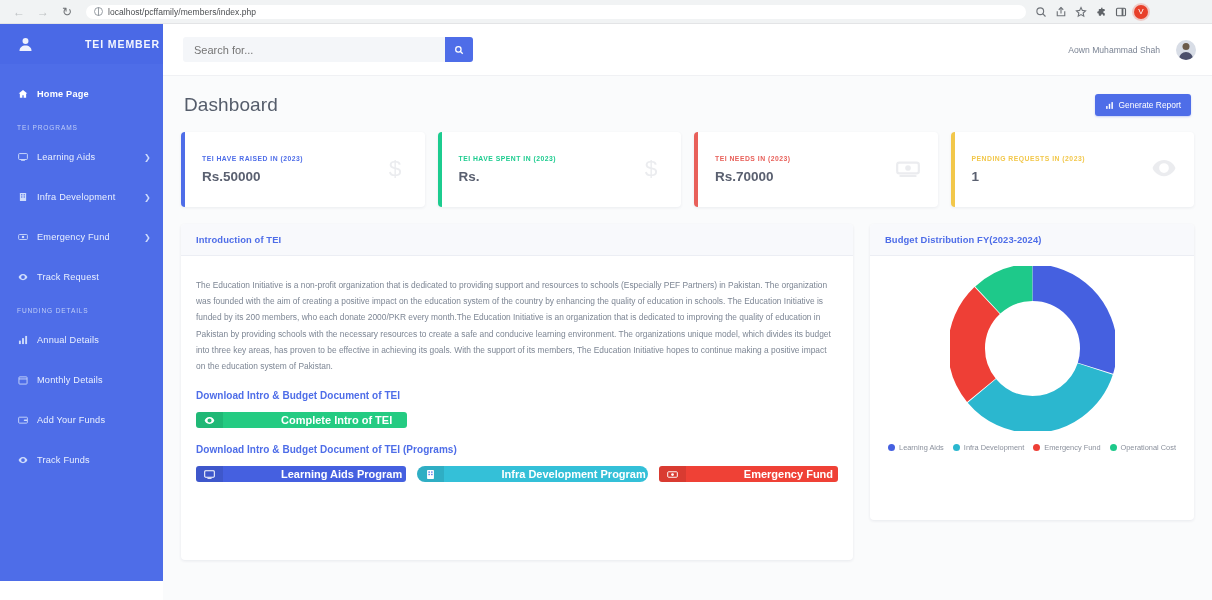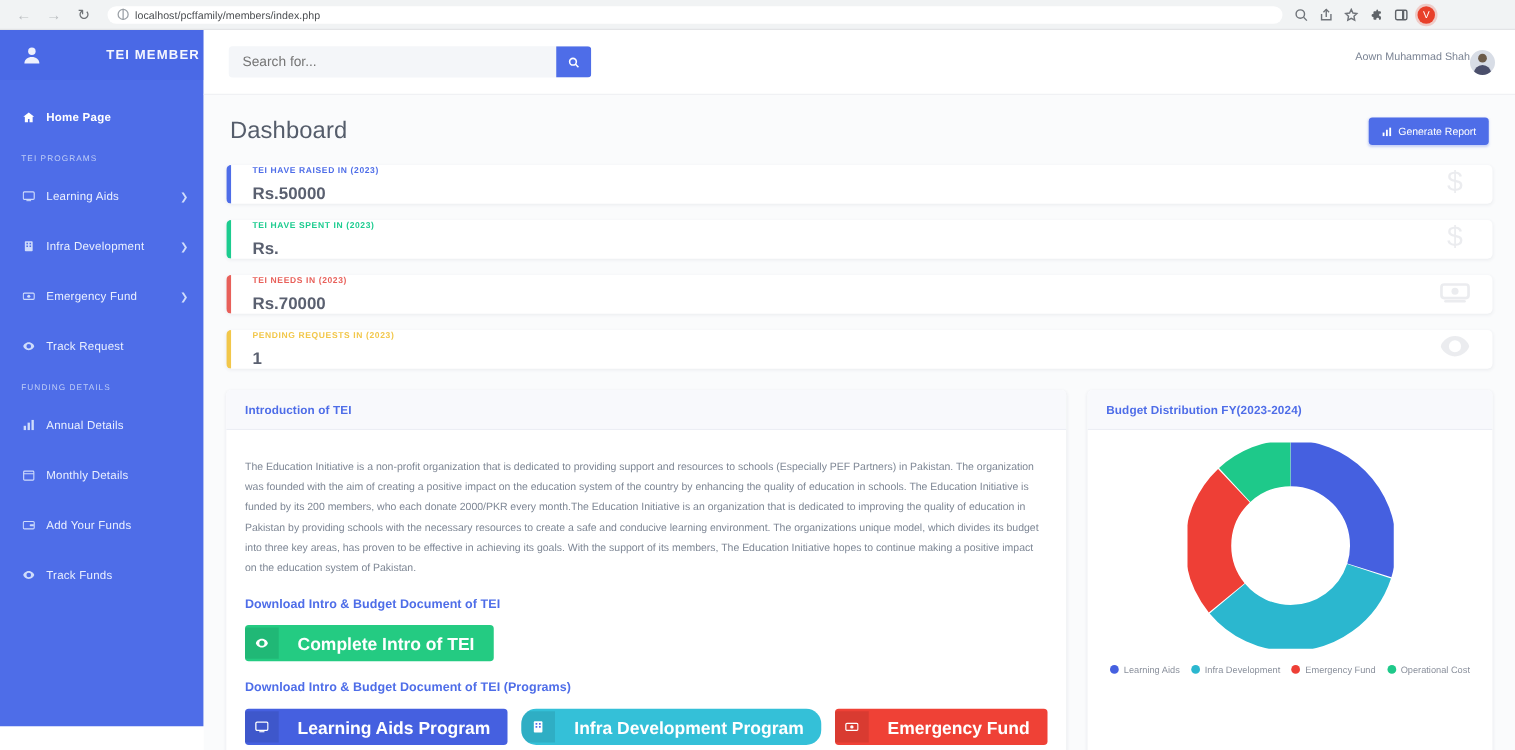--- a/index.html
+++ b/index.html
@@ -114,21 +114,21 @@
     flex: 1; border: none; outline: none; background: transparent;
     font-size: 11px; color: #9aa2ad;
     padding-left: 11px;
     font-family: "Liberation Sans", sans-serif;
   }
   #search-btn {
     width: 28px; height: 25px; border: none; cursor: pointer;
     background: #4e6de8; display: flex; align-items: center; justify-content: center;
   }
   #search-btn svg { width: 10px; height: 10px; stroke: #fff; stroke-width: 2; fill: none; }
-  #user-area { margin-left: auto; display: flex; align-items: flex-start; gap: 0; }
+  #user-area { margin-left: auto; display: flex; align-items: center; gap: 16px; }
   #user-name { font-size: 8.6px; color: #7b8494; }
   #avatar {
     width: 20px; height: 20px; border-radius: 50%;
     background: #d8dde6; overflow: hidden; position: relative;
   }
   #avatar::after {
     content:""; position:absolute; left:50%; top:3px; transform:translateX(-50%);
     width:7px; height:7px; border-radius:50%; background:#6b5b4a;
   }
   #avatar::before {
@@ -148,21 +148,21 @@
     background: #4e6de8; color: #fff;
     font-size: 8.4px; border: none; cursor: pointer;
     border-radius: 3px; padding: 6px 10px;
     display: flex; align-items: center; gap: 5px;
     font-family: "Liberation Sans", sans-serif;
     box-shadow: 0 1px 2px rgba(78,109,232,.3);
   }
   #generate-report svg { width: 9px; height: 9px; fill: #fff; }
 
   
-  #stats { display: flex; gap: 13px; flex-direction: column; }
+  #stats { display: flex; gap: 13px; }
   .stat-card {
     flex: 1; height: 75px; background: #fff;
     border-radius: 4px; border-left-width: 4px; border-left-style: solid;
     box-shadow: 0 1px 3px rgba(45,60,90,.08);
     display: flex; align-items: center;
     padding: 0 17px;
   }
   .stat-text { flex: 1; min-width: 0; }
   .stat-label {
     font-size: 6.8px; font-weight: bold; letter-spacing: .5px;
@@ -195,26 +195,27 @@
     text-align: left;
     margin: 6px 0 16px 0;
   }
   .dl-heading {
     font-size: 10px; font-weight: bold; color: #4e6de8;
     margin-bottom: 11px; letter-spacing: .05px;
   }
   .btn-row { display: flex; gap: 11px; margin-bottom: 16px; }
   .doc-btn {
     border: none; cursor: pointer; color: #fff;
-    border-radius: 3px; height: 29px;
+    border-radius: 3px; height: 16px;
     display: inline-flex; align-items: center;
-    font-size: 14px; font-weight: bold;
+    font-size: 11px; font-weight: bold;
     font-family: "Liberation Sans", sans-serif;
     padding: 0;
     overflow: hidden;
+    gap: 43px;
   }
   .doc-btn .btn-ico {
     width: 27px; height: 25px; flex: none;
     display: flex; align-items: center; justify-content: center;
     background: rgba(0,0,0,.09);
   }
   .doc-btn .btn-ico svg { width: 11px; height: 11px; fill: #fff; }
   .doc-btn .btn-label { padding: 0 15px; white-space: nowrap; }
 
   

